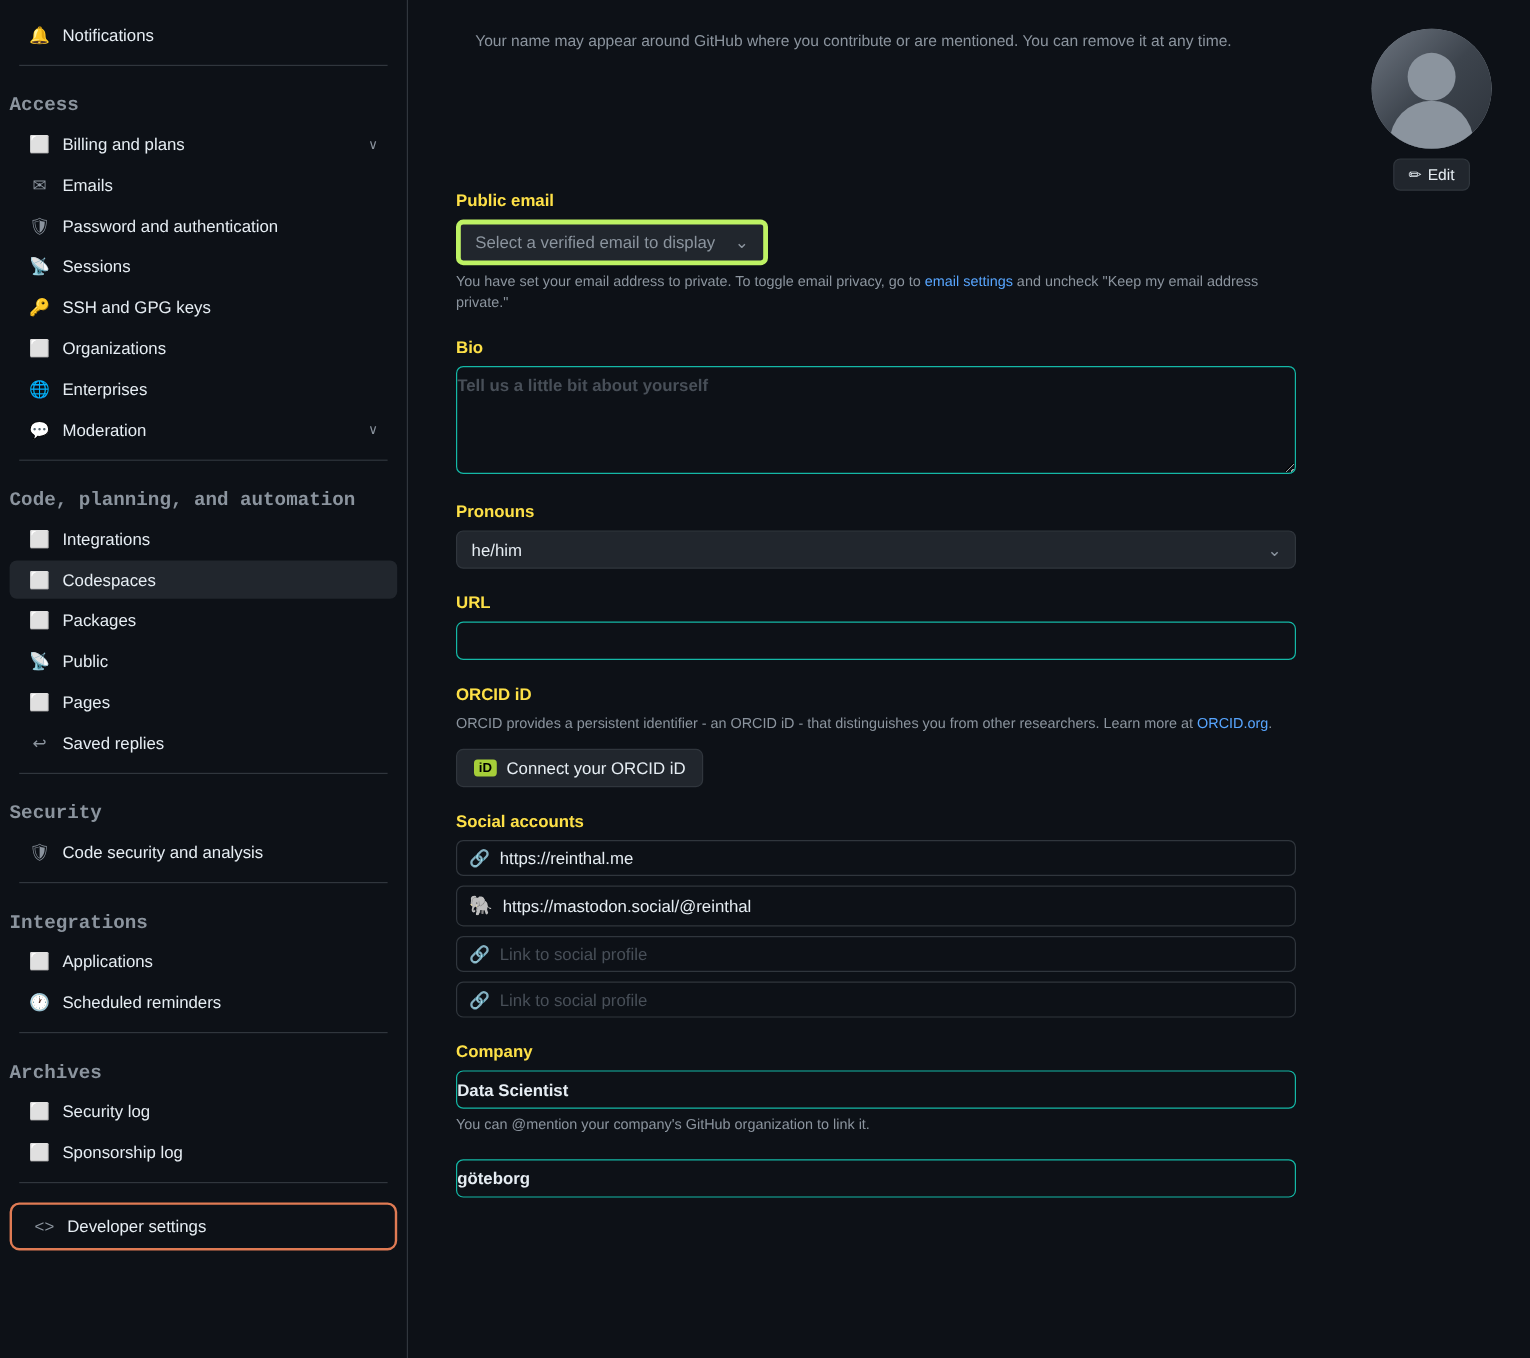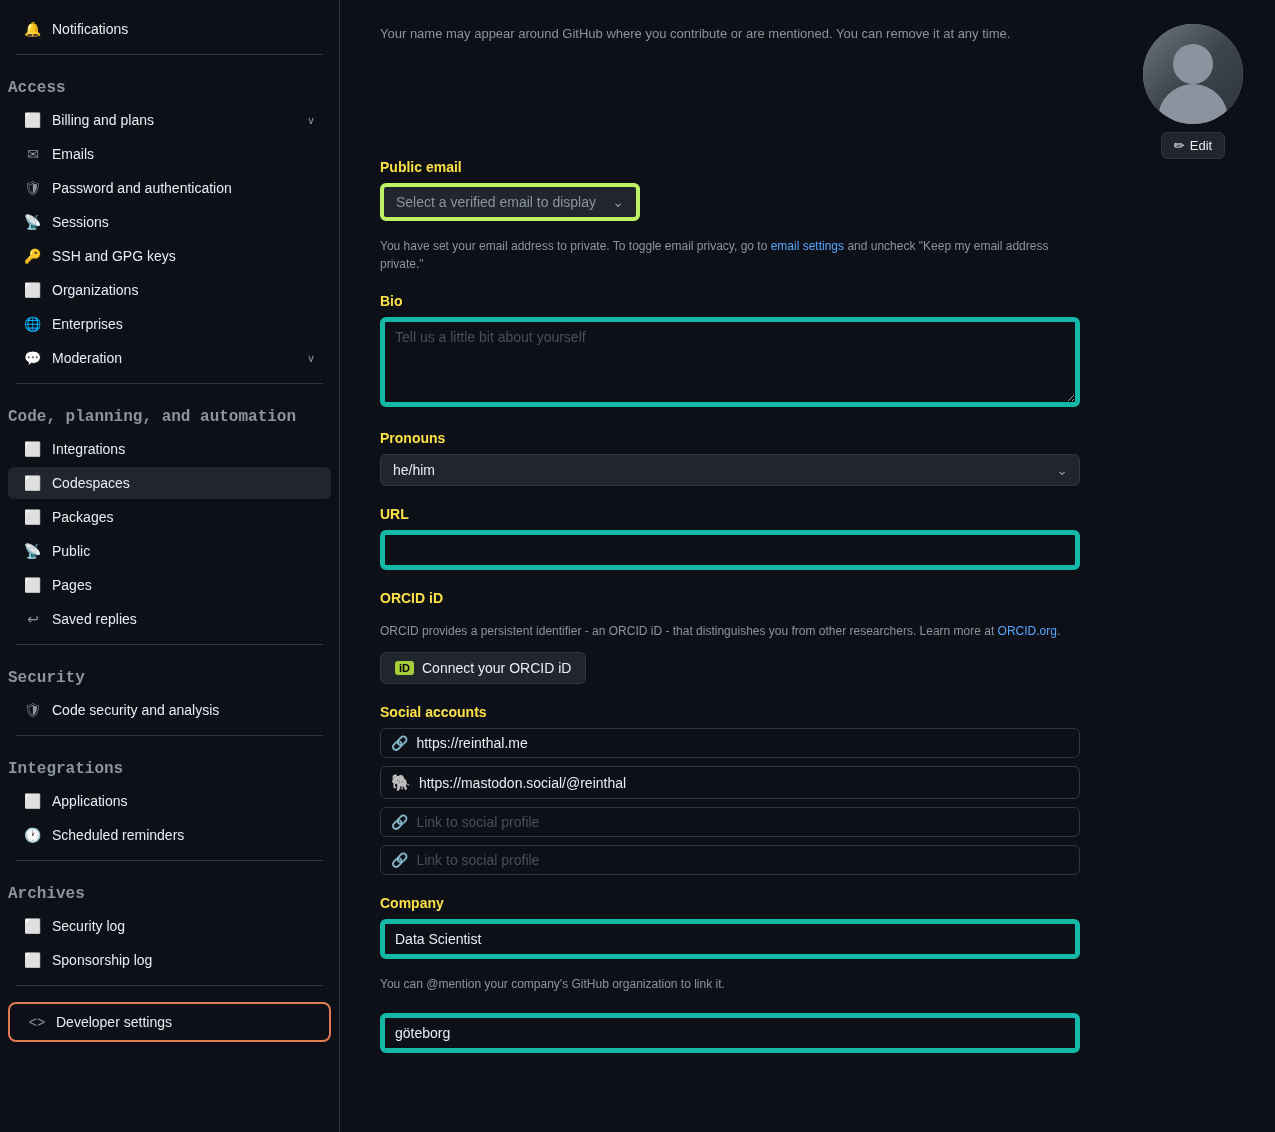--- a/index.html
+++ b/index.html
@@ -151,45 +151,47 @@
       font-size: 13px;
     }
 
     
     .notice-text {
       font-size: 13px;
       color: #8b949e;
       line-height: 1.5;
       margin-bottom: 20px;
       max-width: 700px;
+      margin-left: 16px;
     }
 
     
     .form-section {
       margin-bottom: 20px;
       max-width: 700px;
     }
 
     .form-label {
       display: block;
       font-weight: 600;
       color: #fde047;
       margin-bottom: 8px;
       font-size: 14px;
     }
 
     .form-input {
       width: 100%;
       background: #0d1117;
-      border: 5px solid #14b8a6;
-      border-radius: 6px;
-      color: #e6edf3;
-      padding: 7px 10px;
+      border: 1px solid #14b8a6;
+      border-radius: 6px;
+      color: #e6edf3;
+      padding: 7px 0;
       font-size: 14px;
       outline: none;
+      font-weight: bold;
     }
     .form-input::placeholder { color: #484f58; }
 
     .form-select {
       width: 100%;
       background: #21262d;
       border: 1px solid #30363d;
       border-radius: 6px;
       color: #e6edf3;
       padding: 7px 12px;
@@ -228,21 +230,21 @@
 
     textarea.form-input {
       height: 90px;
       resize: vertical;
       font-family: inherit;
     }
 
     .form-hint {
       font-size: 12px;
       color: #8b949e;
-      margin-top: 16px;
+      margin-top: 4px;
       line-height: 1.5;
     }
     .form-hint a {
       color: #58a6ff;
       text-decoration: none;
     }
 
     .orcid-button {
       display: inline-flex;
       align-items: center;

